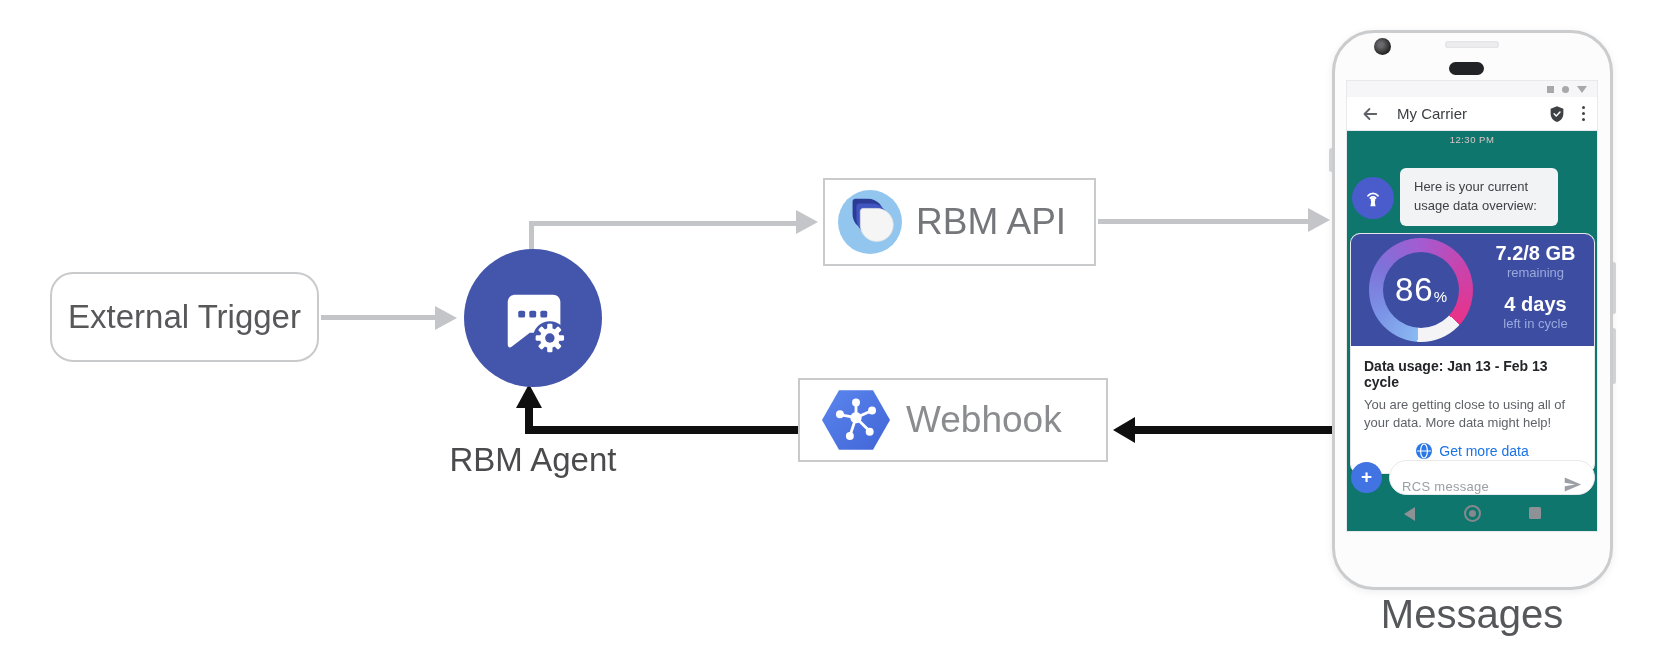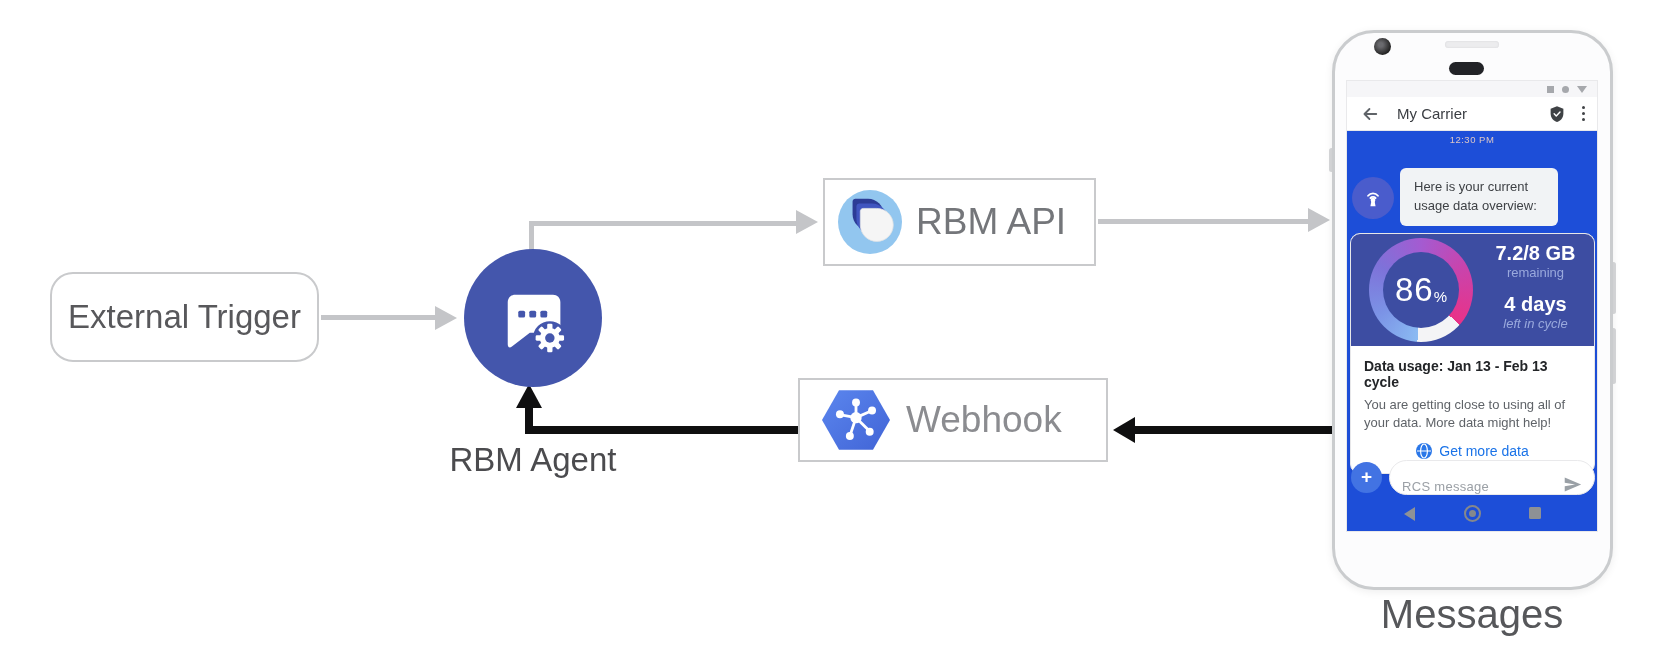--- a/index.html
+++ b/index.html
@@ -28,21 +28,21 @@
 
   
   .nub{position:absolute;background:#d7d8da;border-radius:3px;}
   #phone{position:absolute;left:1332px;top:30px;width:281px;height:560px;background:#fcfcfd;
          border:3px solid #caccce;border-radius:42px;box-sizing:border-box;box-shadow:0 2px 8px rgba(0,0,0,.07);}
   #cam{position:absolute;left:1374px;top:38px;width:17px;height:17px;border-radius:50%;
        background:radial-gradient(circle at 40% 40%,#6a6a6e 15%,#222 70%);}
   #spk{position:absolute;left:1445px;top:41px;width:54px;height:7px;border-radius:4px;background:#ececee;box-shadow:inset 0 0 2px #d2d2d5;}
   #ear{position:absolute;left:1449px;top:62px;width:35px;height:13px;border-radius:8px;background:#222327;}
 
-  #screen{position:absolute;left:1346px;top:80px;width:252px;height:452px;background:#1d4ed8;border:1px solid #e9e9eb;box-sizing:border-box;}
+  #screen{position:absolute;left:1346px;top:80px;width:252px;height:452px;background:#0f766e;border:1px solid #e9e9eb;box-sizing:border-box;}
   #statusbar{position:absolute;left:0;top:0;right:0;height:16px;background:#f6f6f8;display:flex;align-items:center;justify-content:flex-end;gap:8px;padding-right:10px;}
   .st-sq{width:7px;height:7px;background:#a6a8ac;}
   .st-dot{width:7px;height:7px;border-radius:50%;background:#a6a8ac;}
   .st-tri{width:0;height:0;border-left:5px solid transparent;border-right:5px solid transparent;border-top:7px solid #a6a8ac;}
   #appbar{position:absolute;left:0;top:16px;right:0;height:34px;background:#fff;border-bottom:1px solid #e8e8ea;
           display:flex;align-items:center;padding:0 12px;box-sizing:border-box;}
   #appbar-title{margin-left:18px;font-size:15px;color:#3b3e43;}
   #appbar-spacer{flex:1;}
   #kebab{display:flex;flex-direction:column;gap:2.5px;margin-left:16px;}
   #kebab i{width:3.5px;height:3.5px;border-radius:50%;background:#404346;}
@@ -59,21 +59,21 @@
   #gauge{position:absolute;left:18px;top:4px;width:104px;height:104px;border-radius:50%;
          background:conic-gradient(from 0deg,#a45bd1 0deg,#c844ad 60deg,#e93288 132deg,#f4f4f6 132deg 184deg,#8abaf2 184deg,#7b93e6 240deg,#7e72d9 300deg,#a45bd1 360deg);}
   #gauge-inner{position:absolute;left:14px;top:14px;right:14px;bottom:14px;border-radius:50%;background:#3d4da2;
                display:flex;align-items:center;justify-content:center;color:#fff;}
   #gauge-pct{font-size:33px;letter-spacing:1px;}
   #gauge-sym{font-size:15px;margin-top:12px;}
   #card-stats{position:absolute;left:130px;top:0;right:4px;height:100%;display:flex;flex-direction:column;
               align-items:center;justify-content:center;text-align:center;color:#fff;}
   .stat-v{font-size:20px;font-weight:bold;}
   .stat-l{font-size:13px;color:#9aa9dd;margin-bottom:13px;}
-  .stat-l:last-child{margin-bottom:8px;font-style:italic;}
+  .stat-l:last-child{margin-bottom:8px;}
   #card-body{padding:12px 13px 14px;}
   #card-title{font-size:14px;font-weight:bold;color:#232528;margin-bottom:6px;}
   #card-text{font-size:13px;color:#5f6368;line-height:1.4;}
   #card-action{margin-top:11px;display:flex;align-items:center;justify-content:center;gap:7px;cursor:pointer;}
   #card-action span{font-size:14px;font-weight:500;color:#1a73e8;}
 
   #plus-btn{position:absolute;left:4px;top:381px;width:31px;height:31px;border-radius:50%;background:#4273e3;
             display:flex;align-items:center;justify-content:center;color:#fff;font-size:19px;font-weight:bold;padding-bottom:1px;box-sizing:border-box;}
   #pill{position:absolute;left:42px;top:379px;width:206px;height:35px;border-radius:18px;border:1.5px solid #e9e9eb;
         background:#fff;display:flex;align-items:flex-end;justify-content:space-between;padding:0 12px;box-sizing:border-box;}

